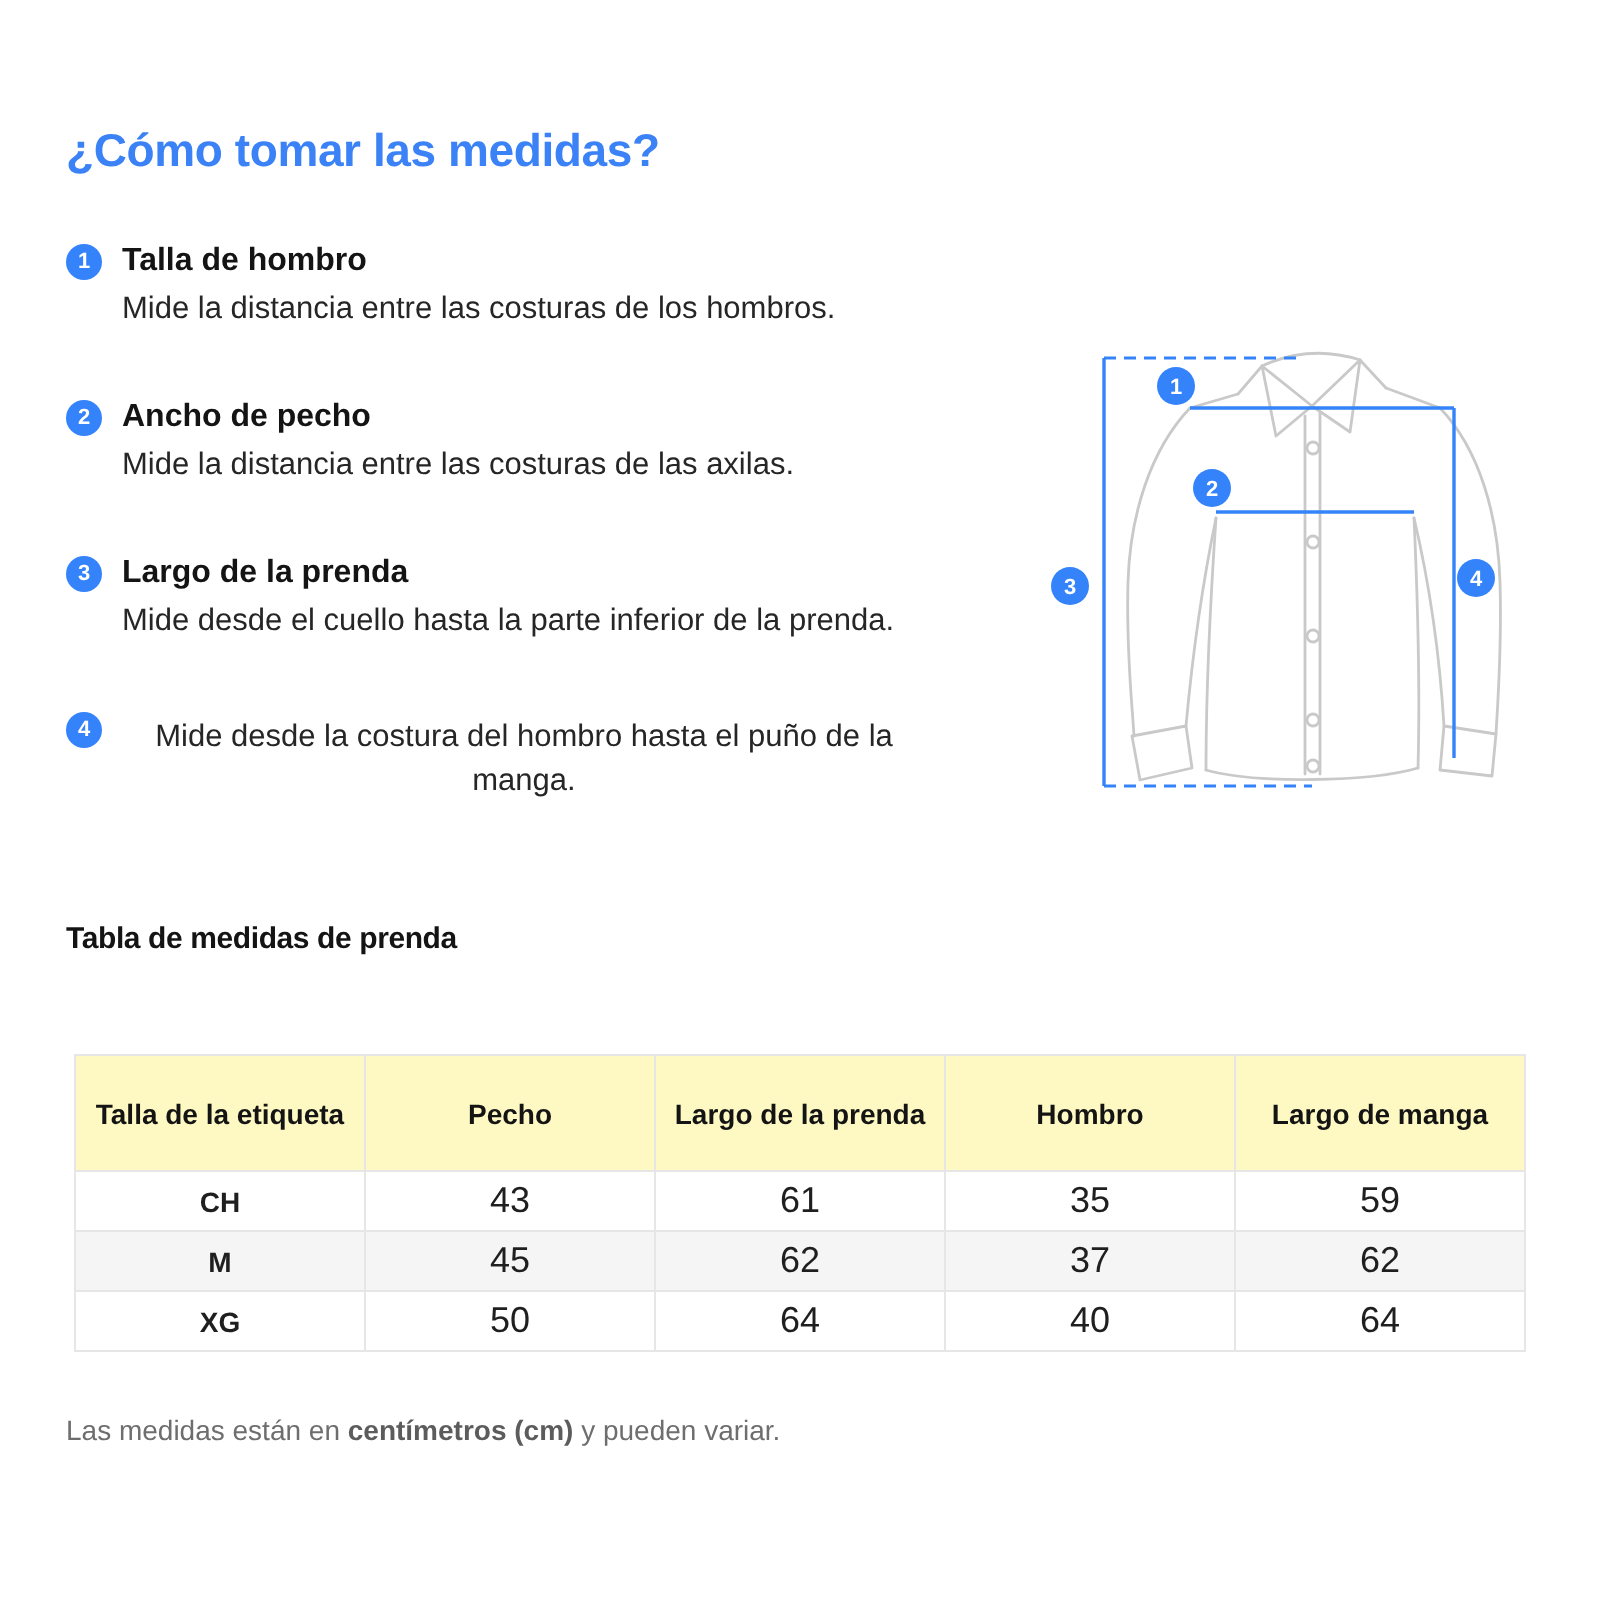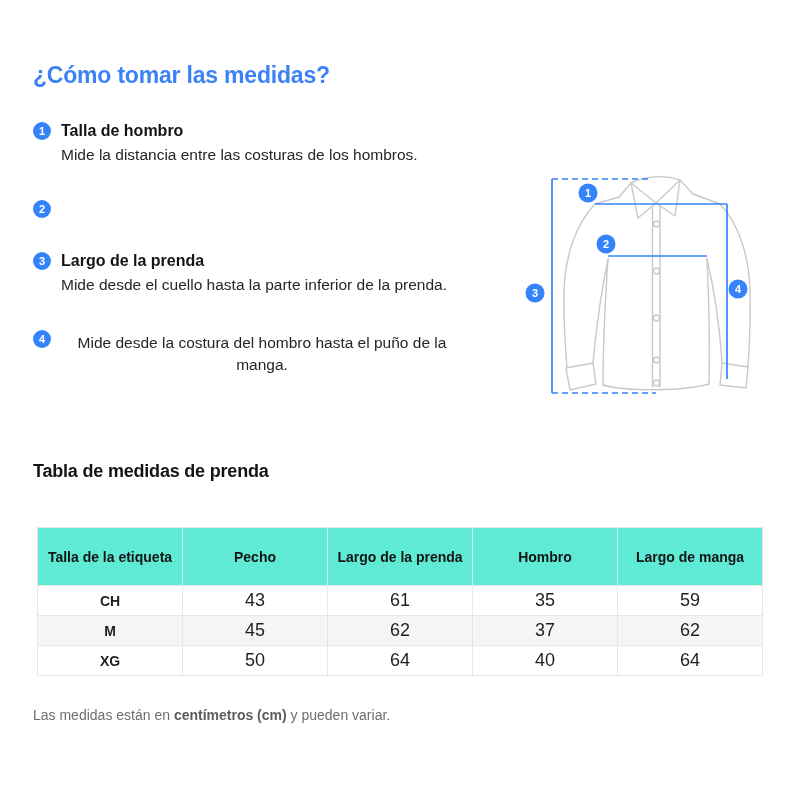--- a/index.html
+++ b/index.html
@@ -19,30 +19,30 @@
     text-align: center; line-height: 18px; margin-top: 1px; margin-right: 10px;
   }
   .step-body { max-width: 402px; }
   .step-title { font-size: 16px; font-weight: 700; line-height: 20px; color: #141414; }
   .step-desc { font-size: 15.5px; line-height: 22px; color: #262626; margin-top: 3px; text-align: center; }
 
   .diagram { position: absolute; left: 520px; top: 163px; width: 260px; height: 242px; }
 
   .table-title {
     position: absolute; left: 33px; top: 461px;
-    font-size: 18px; font-weight: 700; letter-spacing: -0.2px; color: #141414;
+    font-size: 15px; font-weight: 700; letter-spacing: -0.2px; color: #141414;
   }
 
   .table-wrap { position: absolute; left: 37px; top: 527px; width: 726px; }
   table.size-table { width: 100%; border-collapse: collapse; table-layout: fixed; }
   .size-table th, .size-table td {
     border: 1px solid #e6e6e6; text-align: center; vertical-align: middle;
   }
   .size-table th {
-    background: #5eead4; height: 58px; font-size: 14px; font-weight: 700;
+    background: #fef9c3; height: 58px; font-size: 14px; font-weight: 700;
     color: #141414; padding: 0 8px;
   }
   .size-table td { height: 30px; font-size: 18px; color: #1f1f1f; background: #ffffff; }
   .size-table td.size-label { font-size: 14px; font-weight: 700; }
   .size-table tr.striped td { background: #f5f5f5; }
 
   .footnote {
     position: absolute; left: 33px; top: 704px;
     font-size: 14px; line-height: 22px; color: #6e6e6e; text-align: center;
   }
@@ -57,20 +57,24 @@
   <div class="step">
     <span class="step-badge">1</span>
     <div class="step-body">
       <div class="step-title">Talla de hombro</div>
       <div class="step-desc">Mide la distancia entre las costuras de los hombros.</div>
     </div>
   </div>
 
   <div class="step">
     <span class="step-badge">2</span>
+    <div class="step-body">
+      <div class="step-title">Ancho de pecho</div>
+      <div class="step-desc">Mide la distancia entre las costuras de las axilas.</div>
+    </div>
   </div>
 
   <div class="step">
     <span class="step-badge">3</span>
     <div class="step-body">
       <div class="step-title">Largo de la prenda</div>
       <div class="step-desc">Mide desde el cuello hasta la parte inferior de la prenda.</div>
     </div>
   </div>
 

